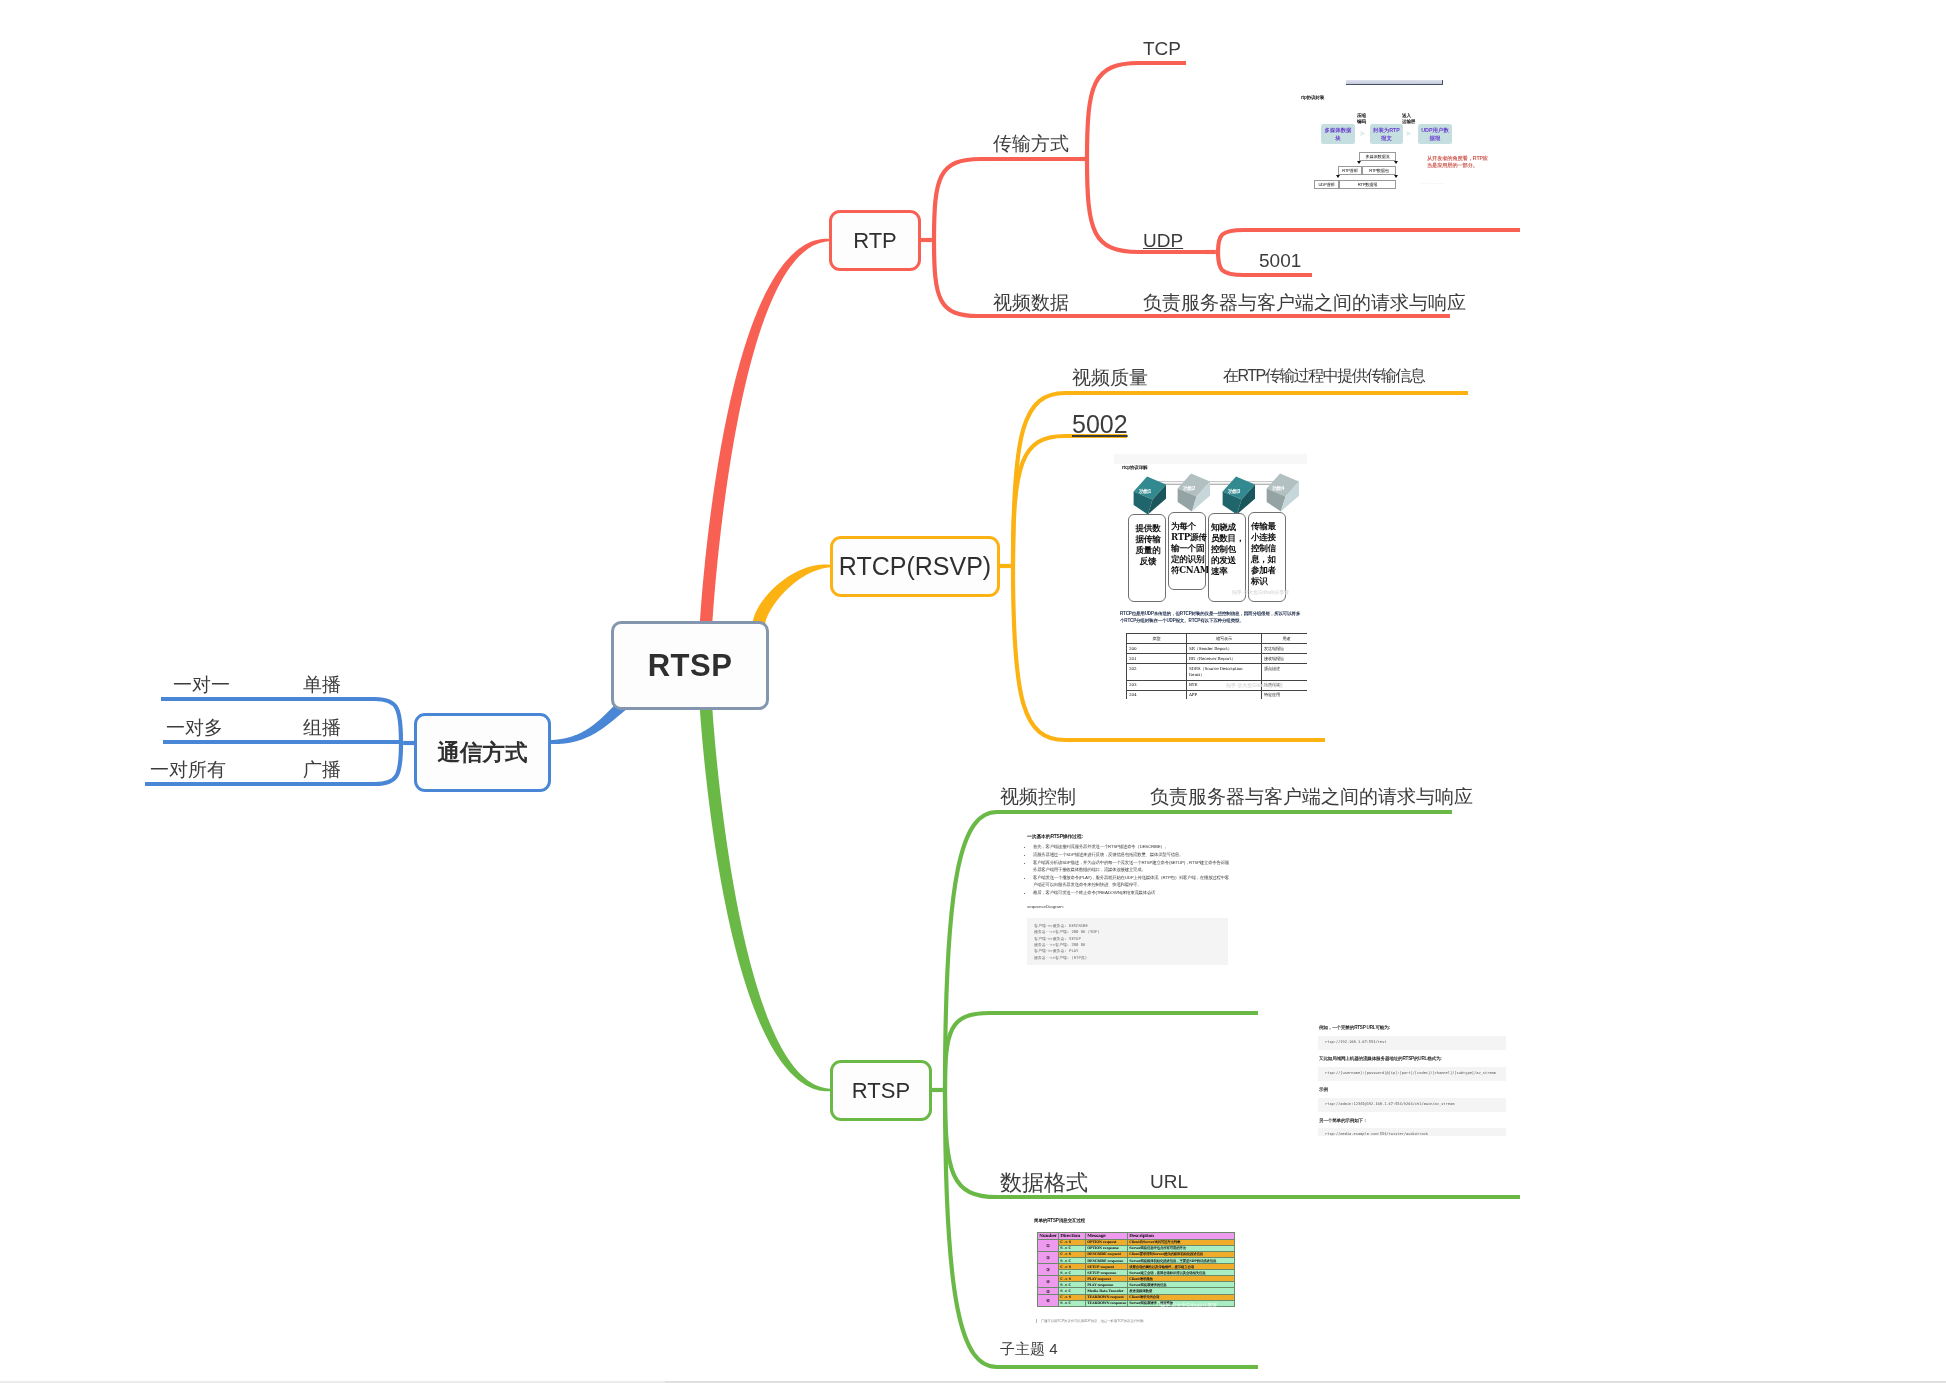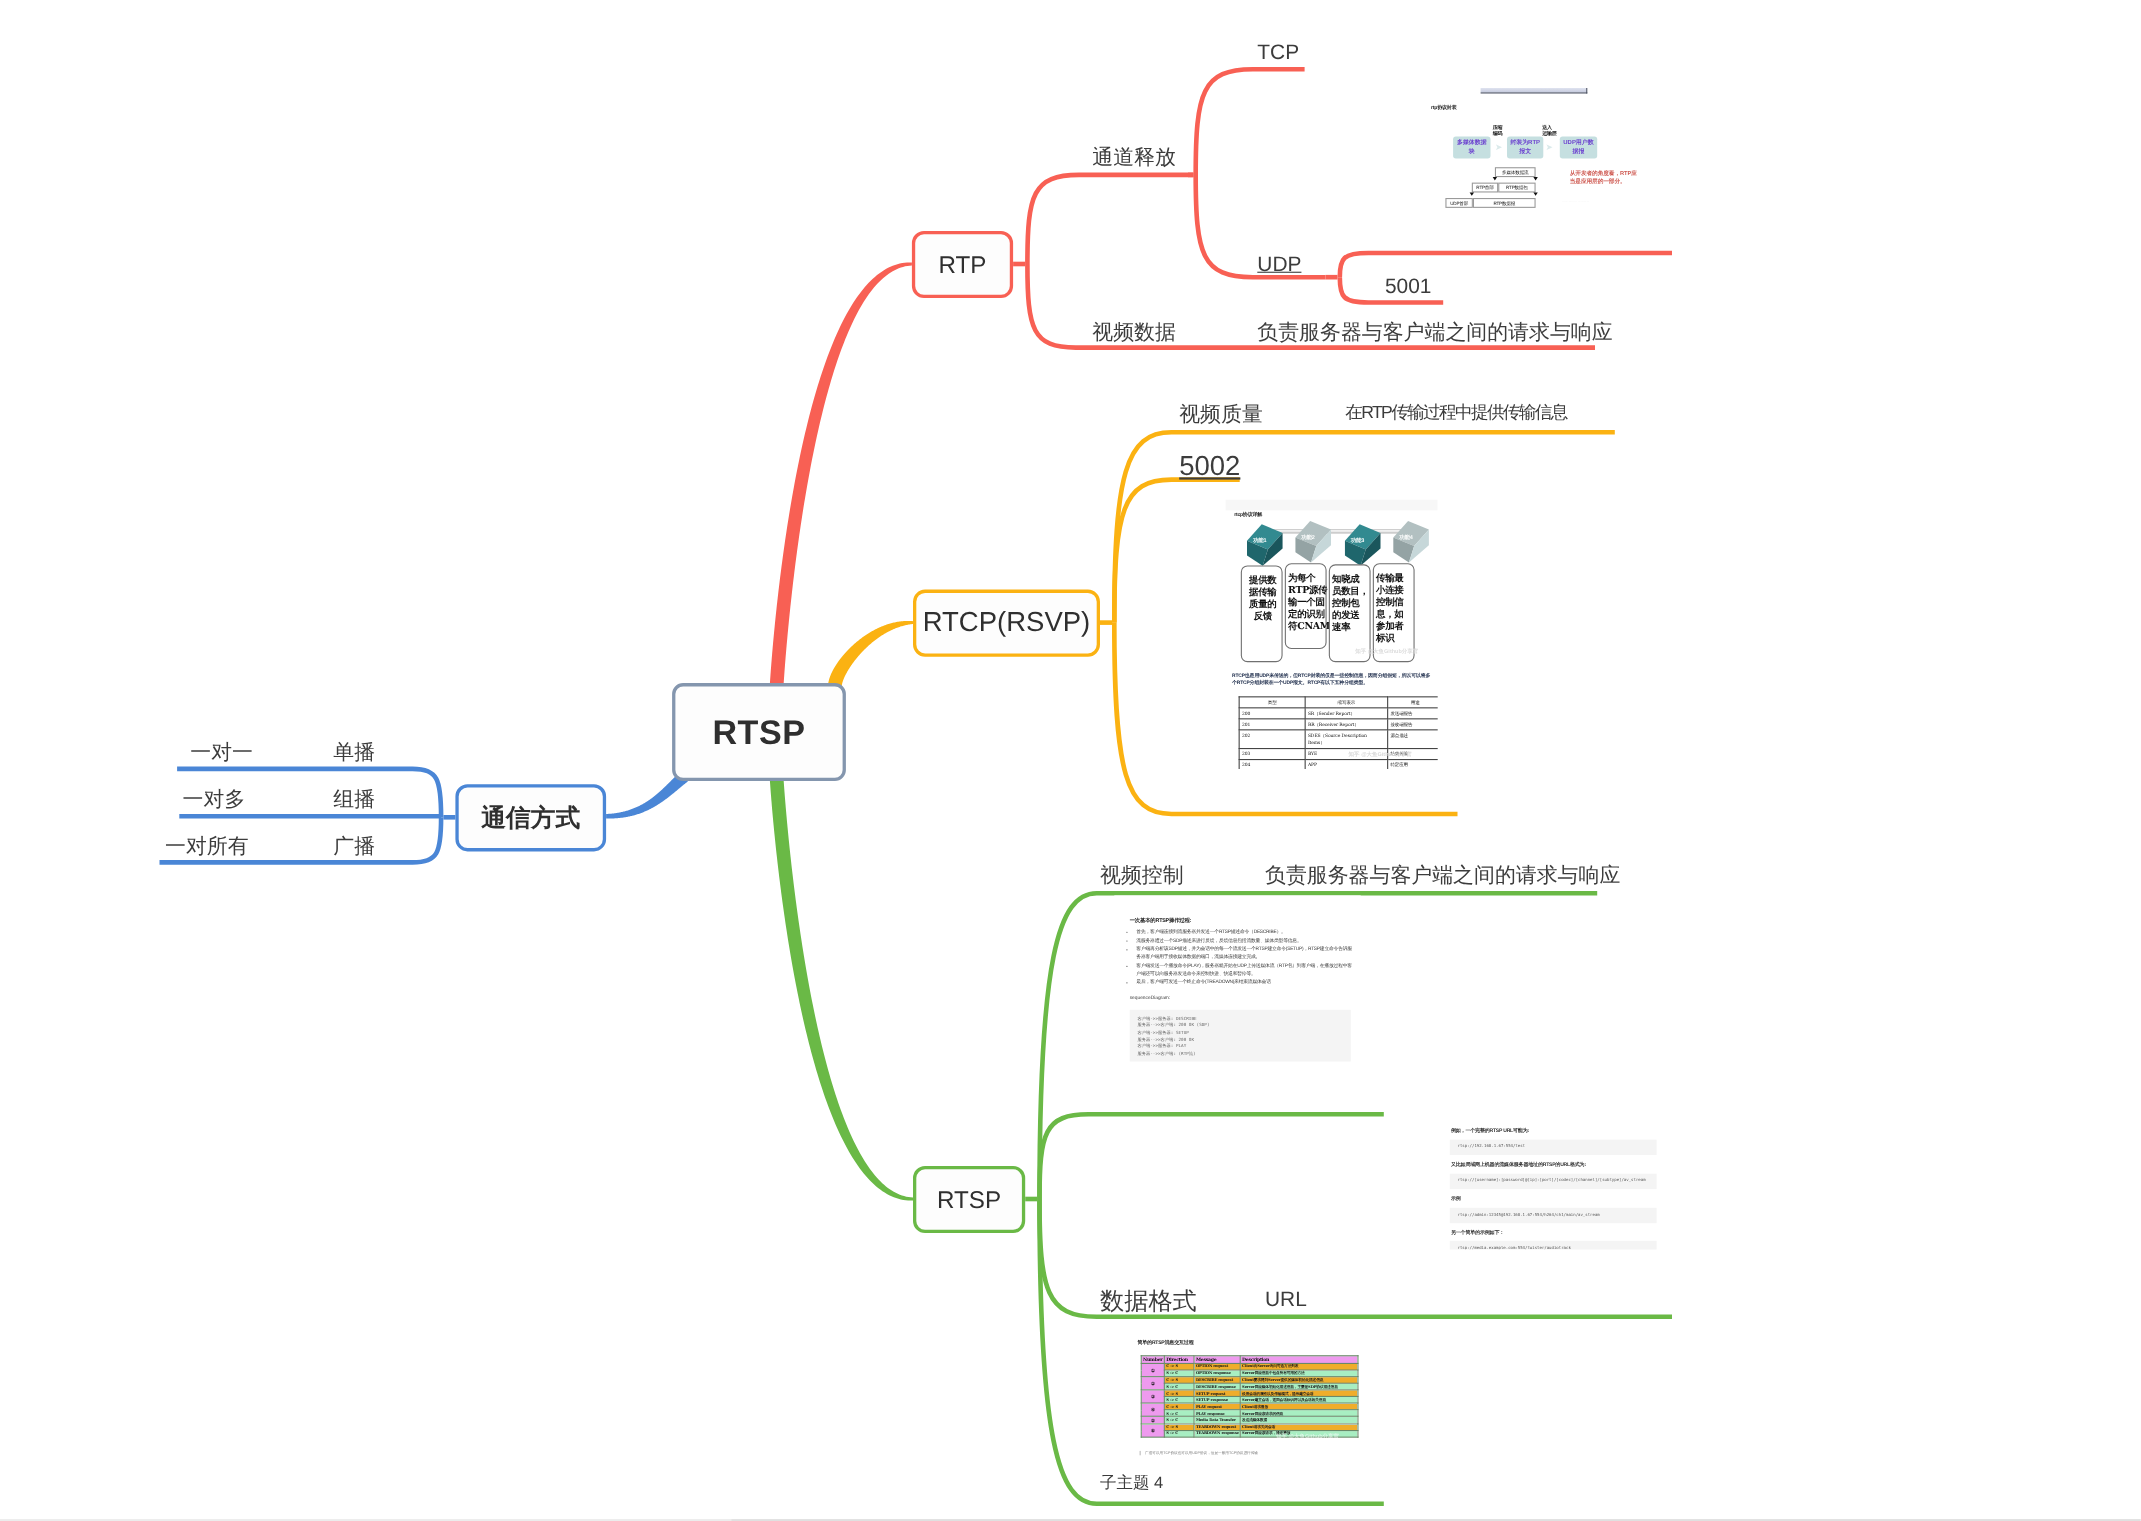--- a/index.html
+++ b/index.html
@@ -379,24 +379,24 @@
     </div>
     <div class="node nbr" style="left: 829px; top: 210px; width: 92px; height: 61px; border-color: rgb(248, 96, 84); border-width: 3.4px; font-size: 22px;">
       <span>RTP</span>
     </div>
     <div class="node nbr" style="left: 830px; top: 536px; width: 170px; height: 61px; border-color: rgb(251, 178, 18); border-width: 3.4px; font-size: 25px;">
       <span>RTCP(RSVP)</span>
     </div>
     <div class="node nbr" style="left: 830px; top: 1060px; width: 102px; height: 61px; border-color: rgb(106, 185, 70); border-width: 3.4px; font-size: 22px;">
       <span>RTSP</span>
     </div>
-    <div class="node nbr bold" style="left: 414px; top: 713px; width: 137px; height: 61px; border-color: rgb(74, 134, 214); border-width: 3.4px; font-size: 22.5px; justify-content: center;">
+    <div class="node nbr bold" style="left: 414px; top: 713px; width: 137px; height: 79px; border-color: rgb(74, 134, 214); border-width: 3.4px; font-size: 22.5px; justify-content: center;">
       <span>通信方式</span>
     </div>
-    <div class="lbl" style="left: 993px; top: 134px; font-size: 19px;">通道释放</div>
+    <div class="lbl" style="left: 993px; top: 134px; font-size: 19px;">传输方式</div>
     <div class="lbl" style="left: 993px; top: 293px; font-size: 19px;">视频数据</div>
     <div class="lbl" style="left: 1143px; top: 293px; font-size: 19px;">负责服务器与客户端之间的请求与响应</div>
     <div class="lbl" style="left: 1143px; top: 39px; font-size: 19px;">TCP</div>
     <div class="lbl" style="left: 1143px; top: 231px; font-size: 19px; text-decoration: underline;">UDP</div>
     <div class="lbl" style="left: 1259px; top: 251px; font-size: 19px;">5001</div>
     <div class="lbl" style="left: 1072px; top: 368px; font-size: 19px;">视频质量</div>
     <div class="lbl" style="left: 1223px; top: 368px; font-size: 16px; letter-spacing: -1.5px;">在RTP传输过程中提供传输信息</div>
     <div class="lbl" style="left: 1072px; top: 412px; font-size: 25px; text-decoration: underline;">5002</div>
     <div class="lbl" style="left: 1000px; top: 787px; font-size: 19px;">视频控制</div>
     <div class="lbl" style="left: 1150px; top: 787px; font-size: 19px;">负责服务器与客户端之间的请求与响应</div>

